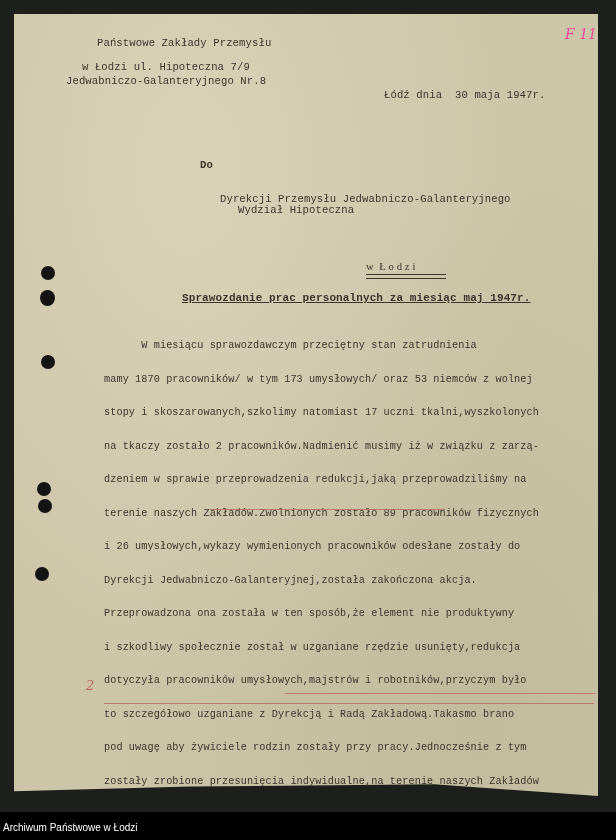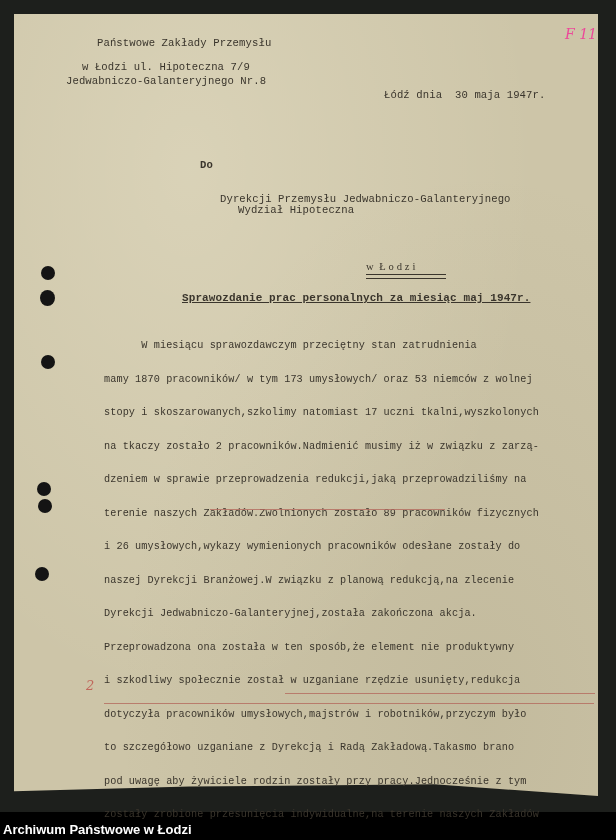--- a/index.html
+++ b/index.html
@@ -35,21 +35,21 @@
     .underline-dbl {
       position: absolute; height: 3px; border-top: 1px solid #3a352c; border-bottom: 1px solid #3a352c;
     }
     .pencil {
       position: absolute; color: #ec4899; font-family: "DejaVu Serif", serif; font-style: italic;
     }
     .redline { position: absolute; height: 0; border-top: 1px solid #b46a5e; opacity: 0.8; }
     .redmark { position: absolute; color: #c0675b; font-family: "DejaVu Serif", serif; font-style: italic; font-size: 13px; }
     .footer {
       position: absolute; left: 3px; top: 822px;
-      color: #ffffff; font-family: "Liberation Sans", sans-serif; font-size: 13px; font-weight: bold;
+      color: #ffffff; font-family: "Liberation Sans", sans-serif; font-size: 10px; font-weight: normal;
     }
   </style>
 </head>
 <body>
 
 <div class="scan"></div>
 
 <div class="paper"></div>
 
 <div class="hole" style="left:41px;top:266px;"></div>
@@ -76,21 +76,20 @@
 <div class="tw title-line" style="left:182px;top:293px;font-size:11px;">Sprawozdanie prac personalnych za miesiąc maj 1947r.</div>
 
 <div class="tw body-lines" style="left:104px;top:318px;">
   <div>      W miesiącu sprawozdawczym przeciętny stan zatrudnienia</div>
   <div>mamy 1870 pracowników/ w tym 173 umysłowych/ oraz 53 niemców z wolnej</div>
   <div>stopy i skoszarowanych,szkolimy natomiast 17 uczni tkalni,wyszkolonych</div>
   <div>na tkaczy zostało 2 pracowników.Nadmienić musimy iż w związku z zarzą-</div>
   <div>dzeniem w sprawie przeprowadzenia redukcji,jaką przeprowadziliśmy na</div>
   <div>terenie naszych Zakładów.Zwolnionych zostało 89 pracowników fizycznych</div>
   <div>i 26 umysłowych,wykazy wymienionych pracowników odesłane zostały do</div>
-  <div>naszej Dyrekcji Branżowej.W związku z planową redukcją,na zlecenie</div>
   <div>Dyrekcji Jedwabniczo-Galanteryjnej,została zakończona akcja.</div>
   <div>Przeprowadzona ona została w ten sposób,że element nie produktywny</div>
   <div>i szkodliwy społecznie został w uzganiane rzędzie usunięty,redukcja</div>
   <div>dotyczyła pracowników umysłowych,majstrów i robotników,przyczym było</div>
   <div>to szczegółowo uzganiane z Dyrekcją i Radą Zakładową.Takasmo brano</div>
   <div>pod uwagę aby żywiciele rodzin zostały przy pracy.Jednocześnie z tym</div>
   <div>zostały zrobione przesunięcia indywidualne,na terenie naszych Zakładów</div>
   
   
   

